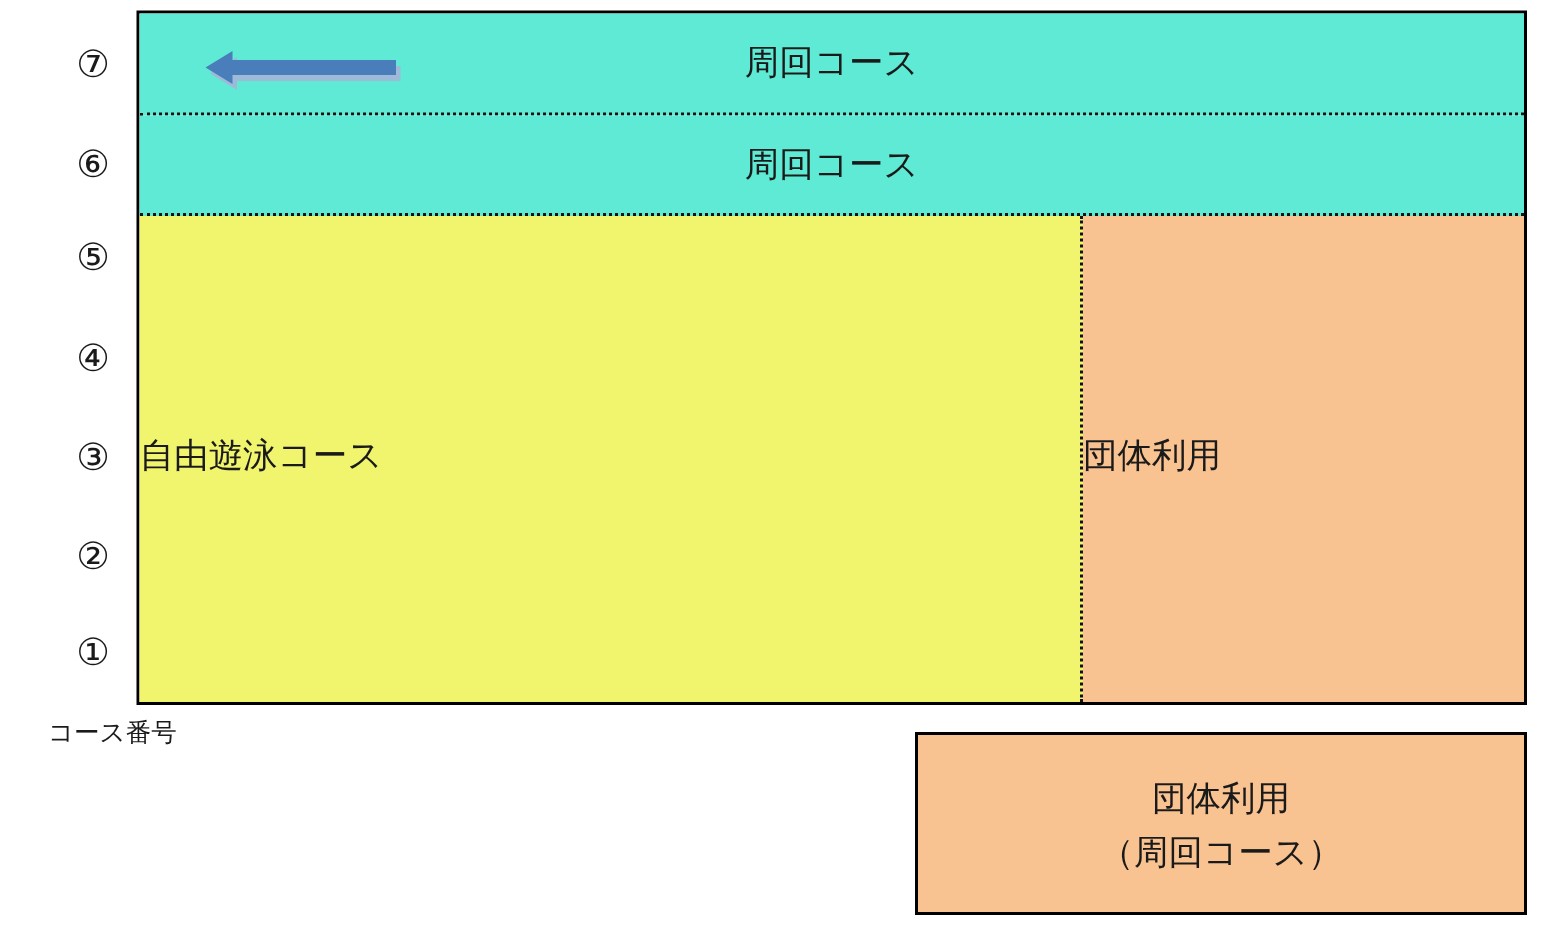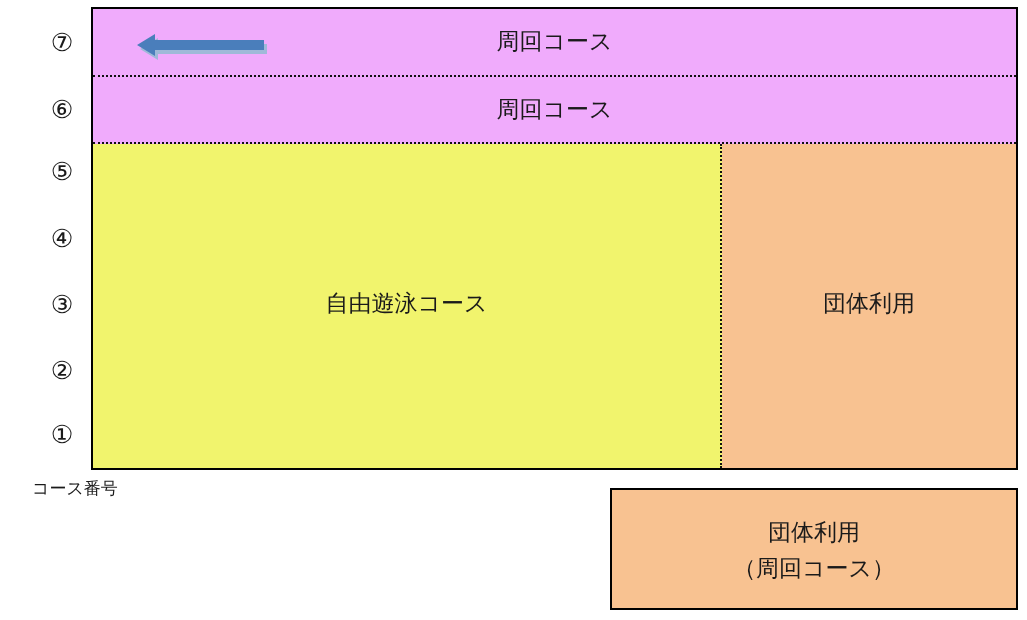--- a/index.html
+++ b/index.html
@@ -60,21 +60,21 @@
   }
 
   .band {
     position: absolute;
     left: 0;
     width: 100%;
     box-sizing: border-box;
   }
 
   .band-blue {
-    background: #f0abfc;
+    background: #5eead4;
   }
 
   .dotted-bottom {
     border-bottom: 2px dotted #111111;
   }
 
   .band-label {
     position: absolute;
     left: 0;
     width: 100%;
@@ -120,21 +120,21 @@
     background: #f8c291;
     flex: 1;
     height: 100%;
     position: relative;
   }
   .zone-label {
     position: absolute;
     left: 0;
     width: 100%;
     top: 148px;
-    text-align: center;
+    text-align: left;
     font-size: 23px;
     color: #1a1a1a;
     line-height: 1;
     white-space: nowrap;
   }
 
   
   .arrow-svg {
     position: absolute;
   }

